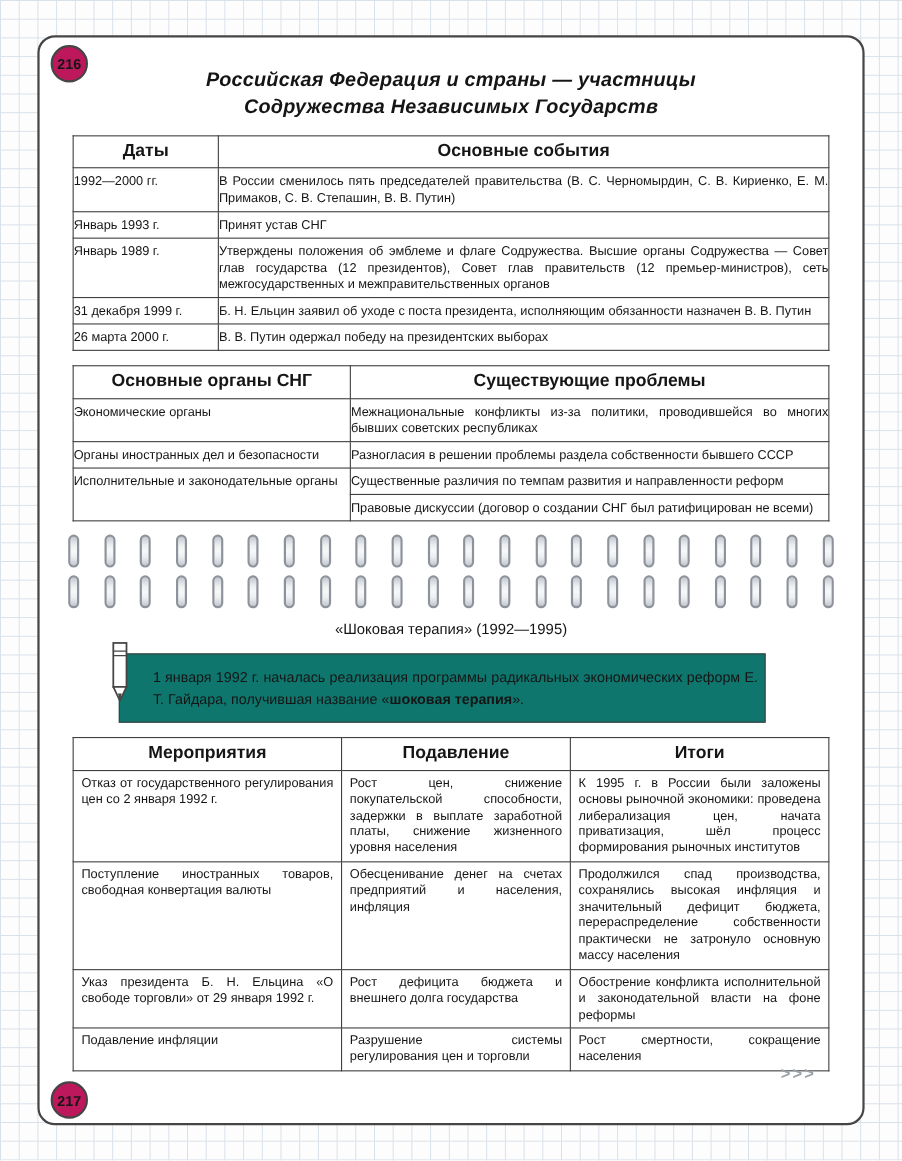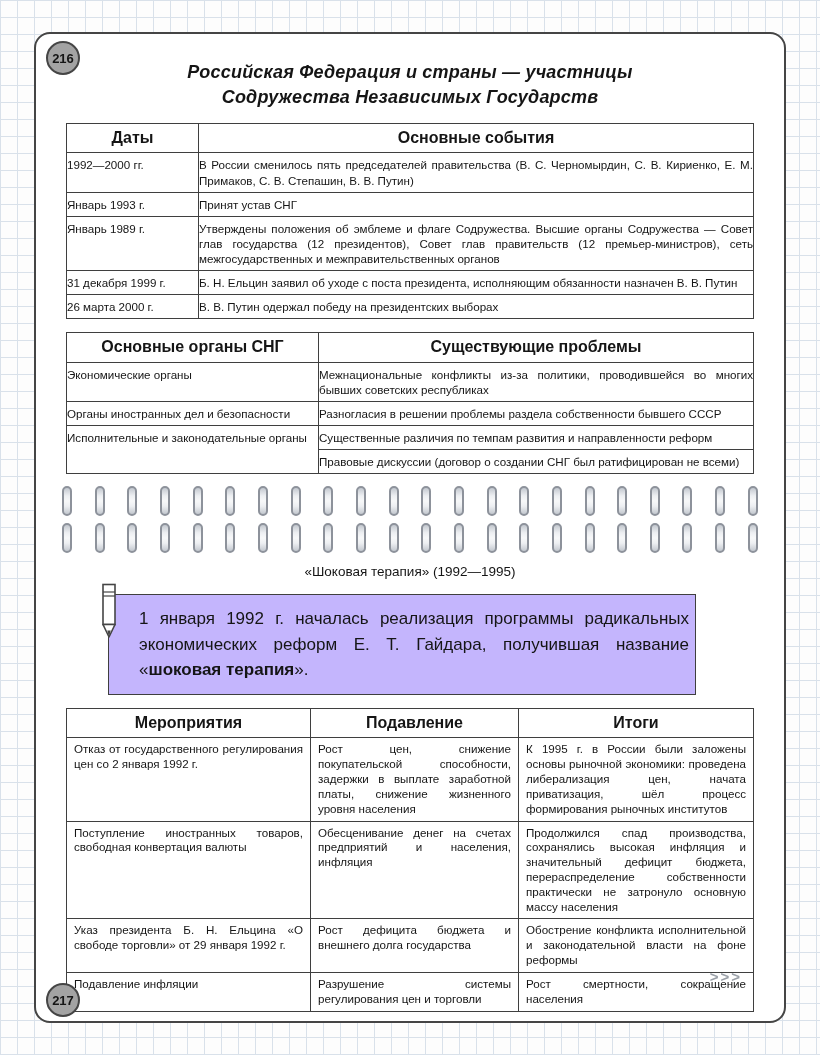--- a/index.html
+++ b/index.html
@@ -24,21 +24,21 @@
     border: 2px solid #454545;
     border-radius: 16px;
     padding: 0 30px;
     overflow: hidden;
   }
 
   .page-badge {
     position: absolute;
     width: 34px; height: 34px;
     border-radius: 50%;
-    background: #a3a3a3;
+    background: #be185d;
     border: 2px solid #454545;
     display: flex; align-items: center; justify-content: center;
     font-weight: bold; font-size: 13px;
     z-index: 5;
   }
   .badge-top { left: 46px; top: 41px; }
   .badge-bottom { left: 46px; bottom: 38px; }
 
   .main-title {
     margin-top: 26px;
@@ -99,23 +99,23 @@
     width: 10px; height: 30px;
     border: 2px solid #8d929b;
     border-radius: 6px;
     background: linear-gradient(180deg, #c3c8cf 0%, #edeff2 30%, #f7f8f9 50%, #edeff2 70%, #c3c8cf 100%);
   }
 
   .note-box {
     position: relative;
     margin: 15px 58px 0 42px;
     border: 1.5px solid #3f3f3f;
-    background: #c4b5fd;
+    background: #0f766e;
     padding: 11px 6px 11px 30px;
-    font-size: 17px;
+    font-size: 13px;
     line-height: 1.5;
     text-align: justify;
   }
   .note-box b { font-weight: bold; }
   .pencil-icon {
     position: absolute;
     left: -11px; top: -12px;
     width: 22px; height: 56px;
   }
 

